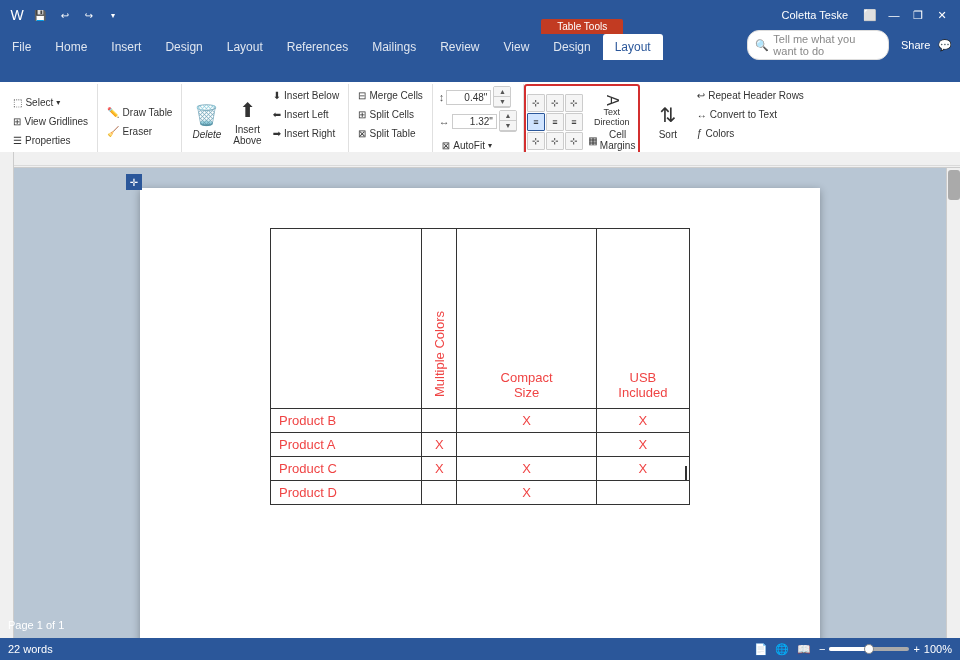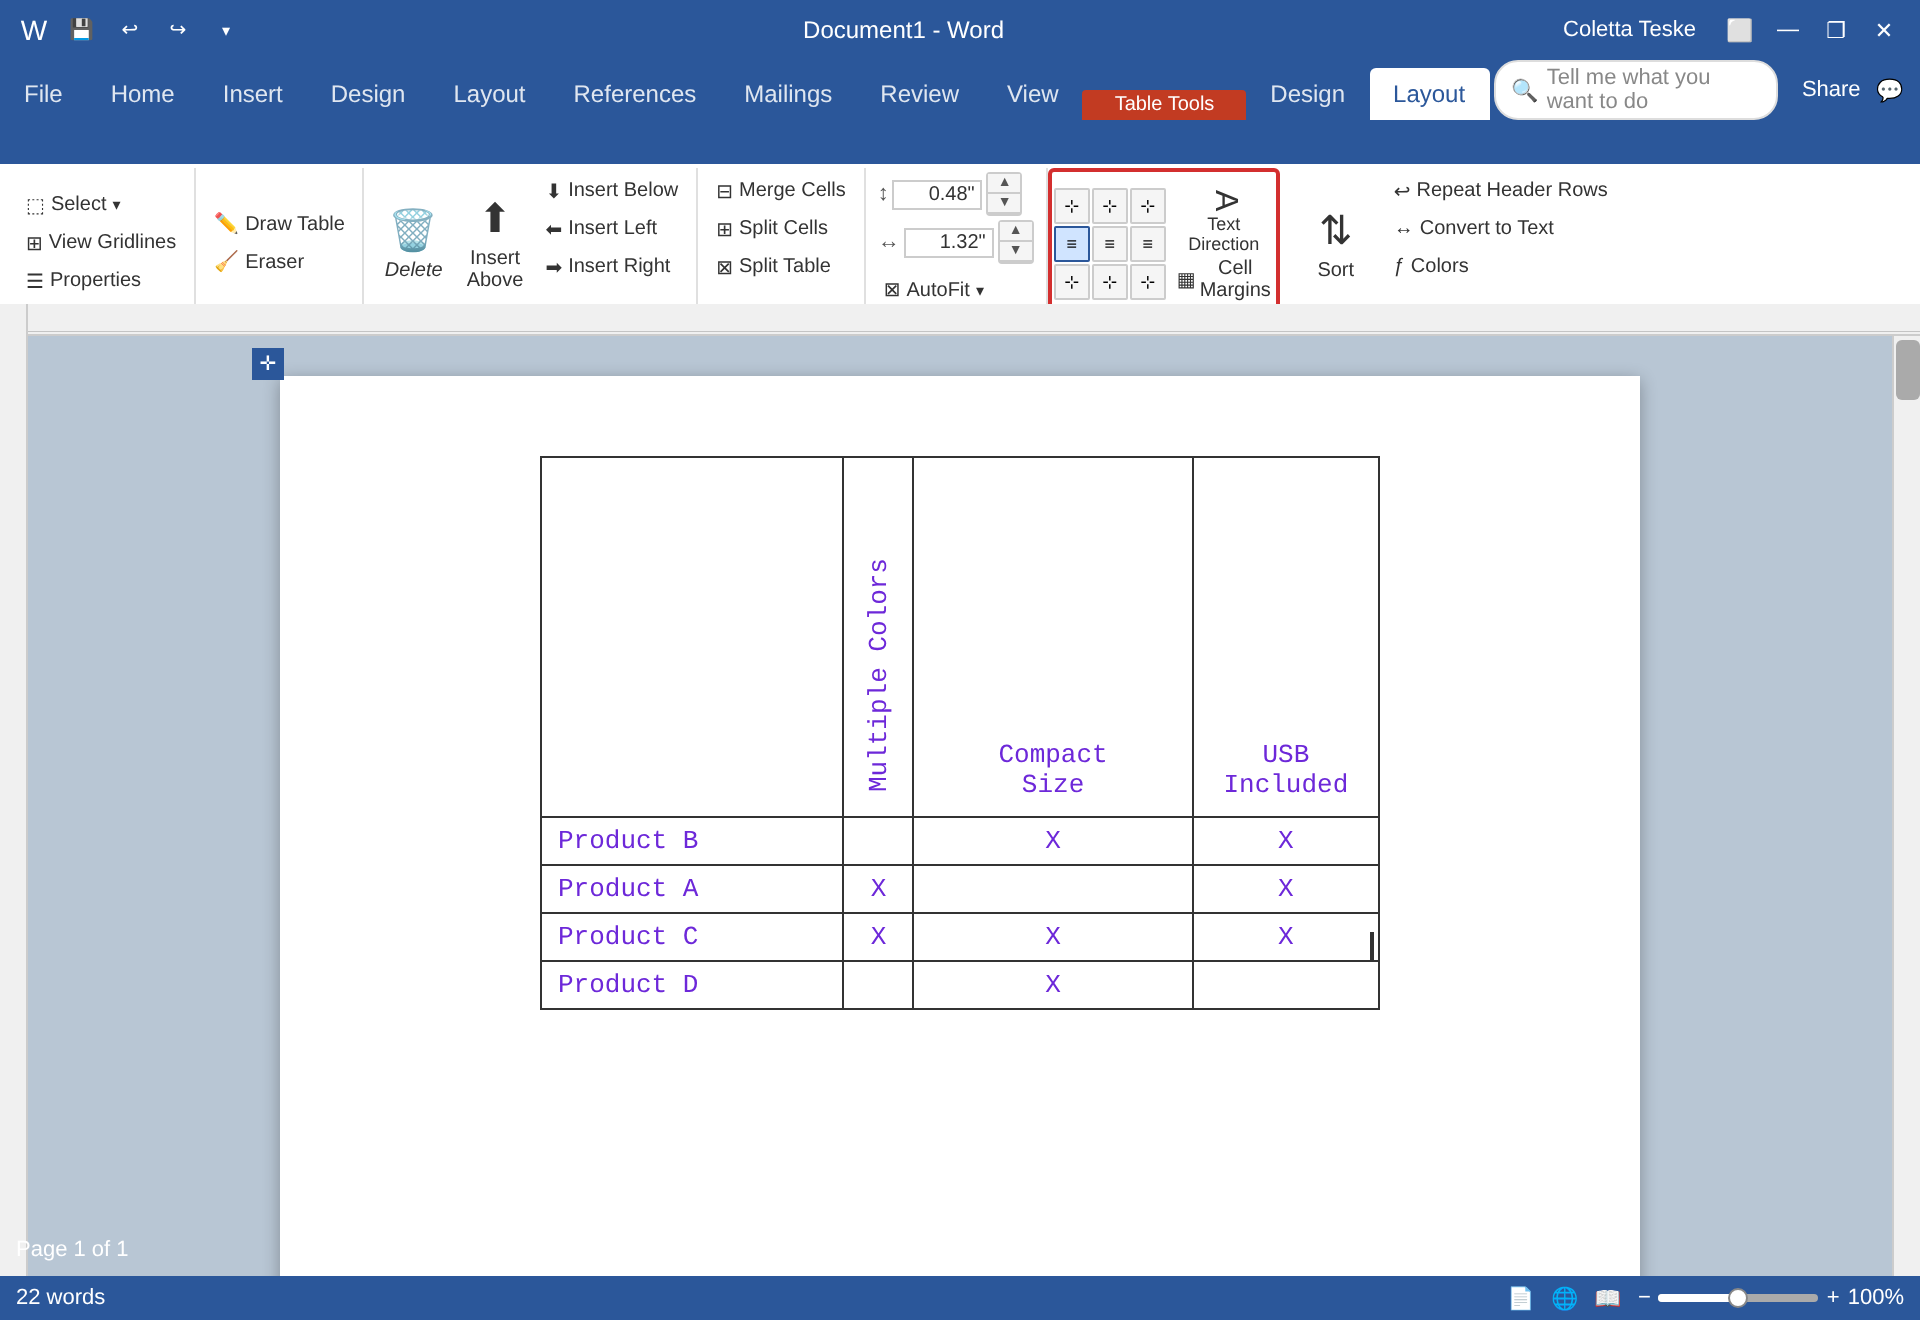--- a/index.html
+++ b/index.html
@@ -208,24 +208,23 @@
     
     .word-table {
       border-collapse: collapse;
       width: 420px;
       margin: 0 auto;
     }
     .word-table td, .word-table th {
       border: 1px solid #333;
       padding: 4px 8px;
       font-size: 13px;
-      color: #6d28d9;
+      color: #ef4444;
       vertical-align: middle;
       text-align: center;
-      font-family: Liberation Mono, monospace;
     }
     .word-table td.left { text-align: left; }
     .word-table td.rotated {
       width: 30px;
       min-width: 30px;
       max-width: 30px;
       padding: 8px 2px;
       vertical-align: bottom;
       height: 180px;
     }
@@ -297,21 +296,20 @@
 <body>
 
 <div class="title-bar">
   <div class="title-bar-left">
     <div class="qat-btn" style="font-size:14px;">W</div>
     <div class="qat-btn">💾</div>
     <div class="qat-btn">↩</div>
     <div class="qat-btn">↪</div>
     <div class="qat-btn" style="font-size:8px;">▾</div>
   </div>
-  <div class="title-bar-center">Document1 - Word</div>
   <div class="title-bar-right">
     <div style="font-size:11px;margin-right:8px;">Coletta Teske</div>
     <div class="title-bar-btn">⬜</div>
     <div class="title-bar-btn">—</div>
     <div class="title-bar-btn">❐</div>
     <div class="title-bar-btn close">✕</div>
   </div>
 </div>
 
 <div class="ribbon-tabs-row" style="height:52px; flex-direction:column;">
@@ -319,21 +317,21 @@
   <div style="display:flex; align-items:flex-end; width:100%; height:30px;">
     <div class="tab">File</div>
     <div class="tab">Home</div>
     <div class="tab">Insert</div>
     <div class="tab">Design</div>
     <div class="tab">Layout</div>
     <div class="tab">References</div>
     <div class="tab">Mailings</div>
     <div class="tab">Review</div>
     <div class="tab">View</div>
-    <div style="flex:1; display:flex; flex-direction:row; align-items:flex-end;">
+    <div style="flex:1; display:flex; flex-direction:column; align-items:flex-start;">
       <div style="background:#c23b22; color:white; font-size:10px; padding:2px 16px; border-radius:2px 2px 0 0;">Table Tools</div>
       <div style="display:flex;">
         <div class="tab">Design</div>
         <div class="tab active" style="background:white; color:#2b579a; font-weight:500;">Layout</div>
       </div>
     </div>
     <div style="flex:1; display:flex; align-items:center; justify-content:flex-end; padding-right:8px;">
       <div style="background:white; border:1px solid #ddd; border-radius:12px; display:flex; align-items:center; padding:2px 8px; gap:4px;">
         <span style="color:#666; font-size:11px;">🔍</span>
         <span style="font-size:11px; color:#888;">Tell me what you want to do</span>

